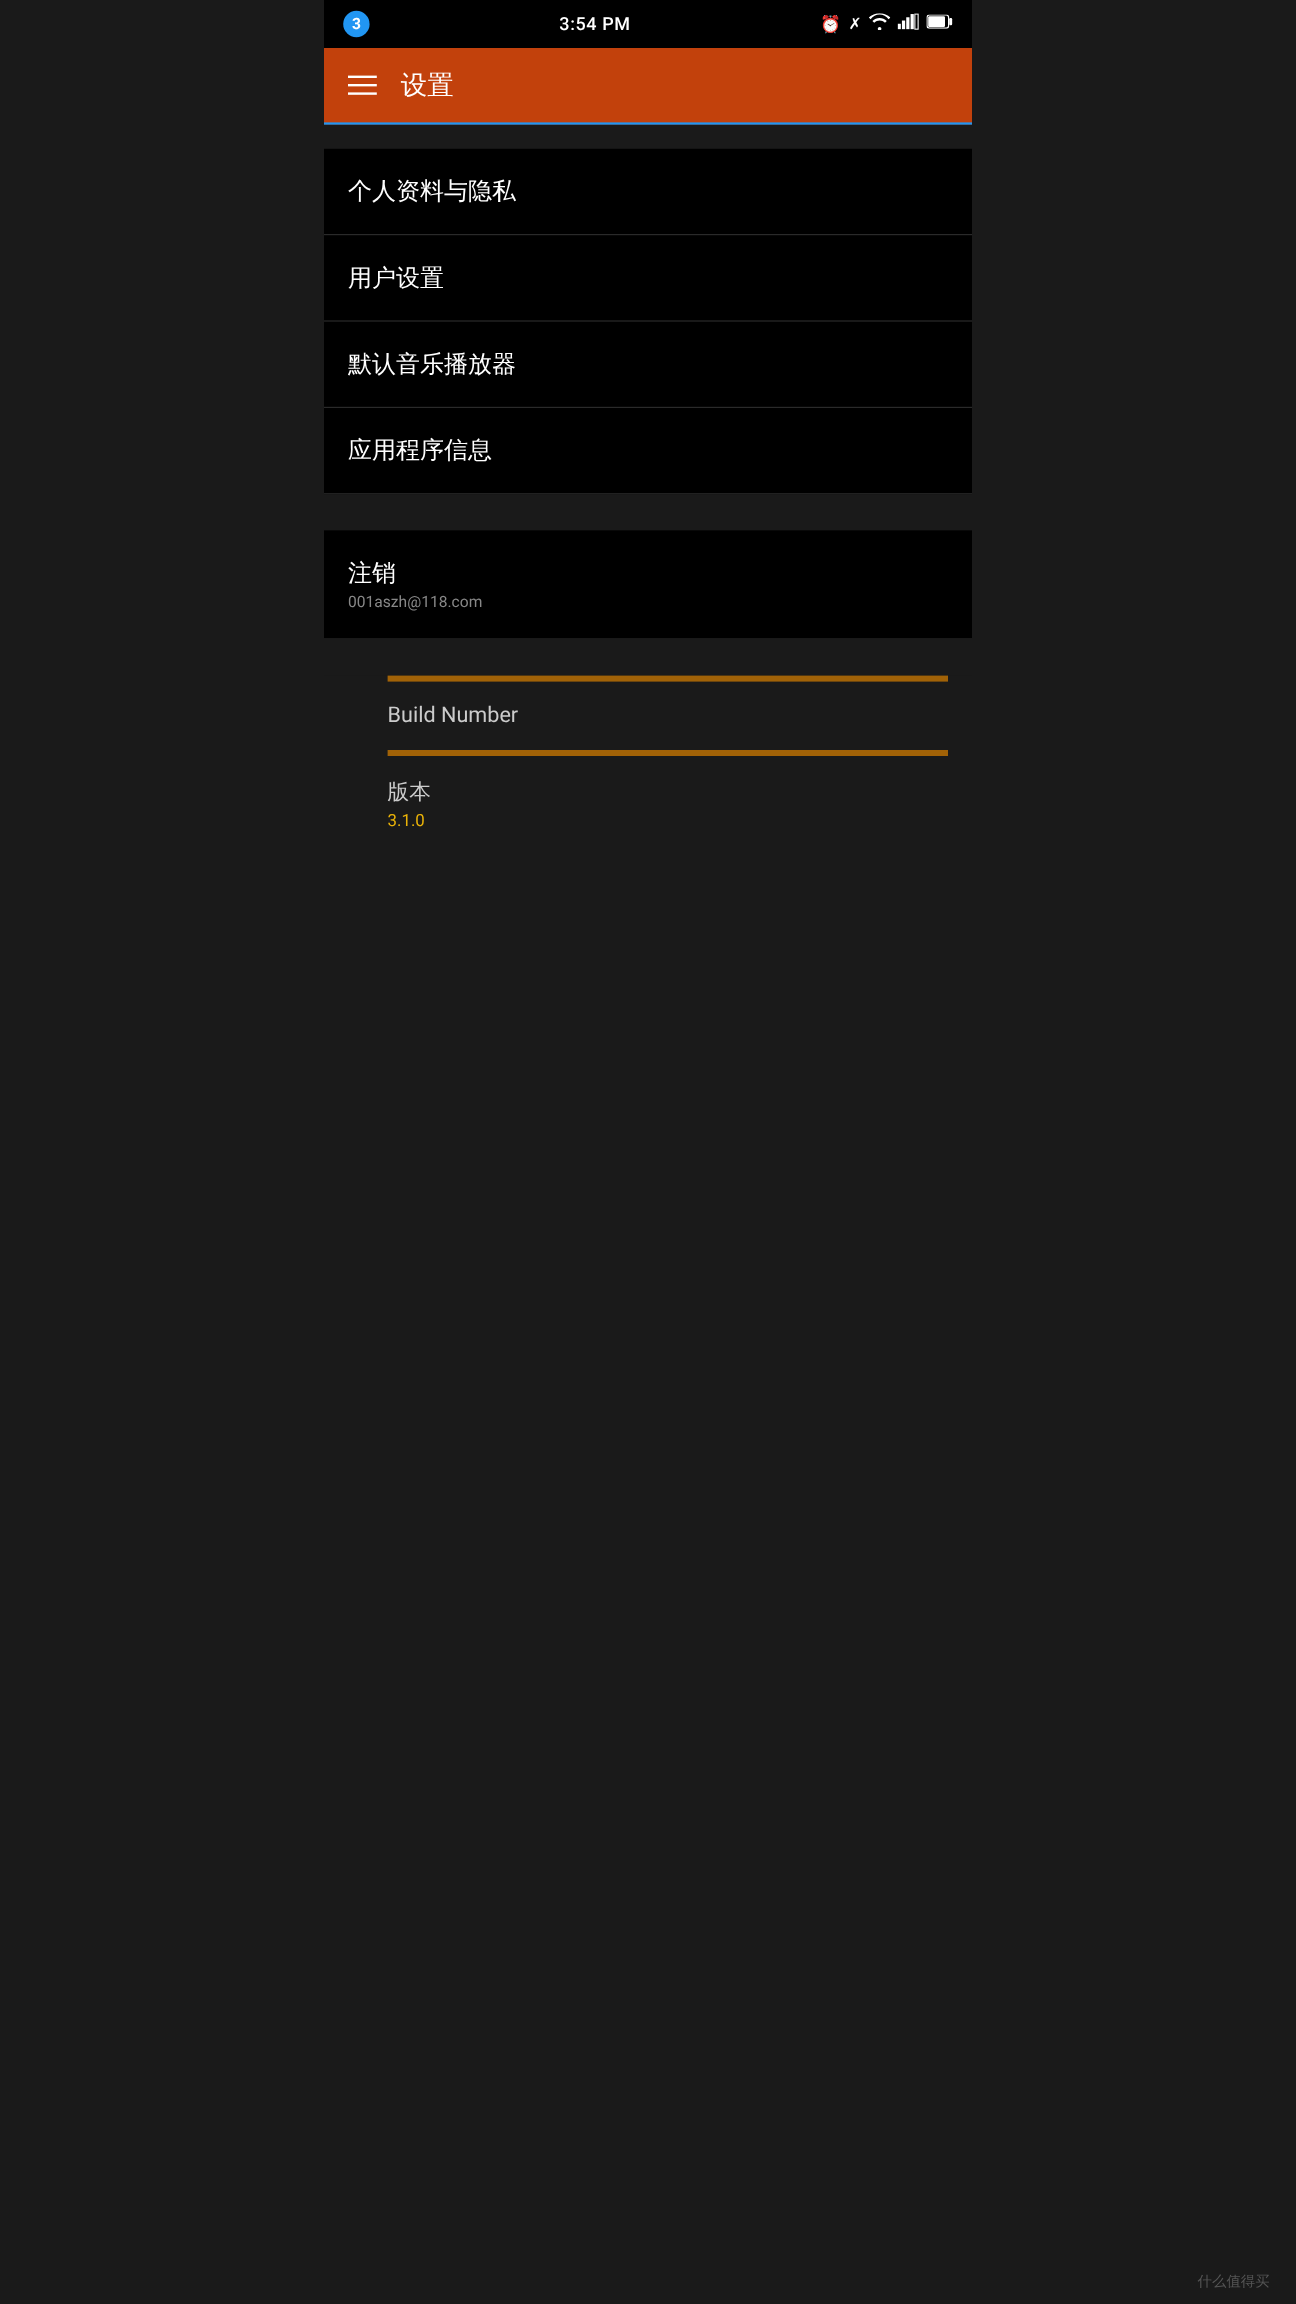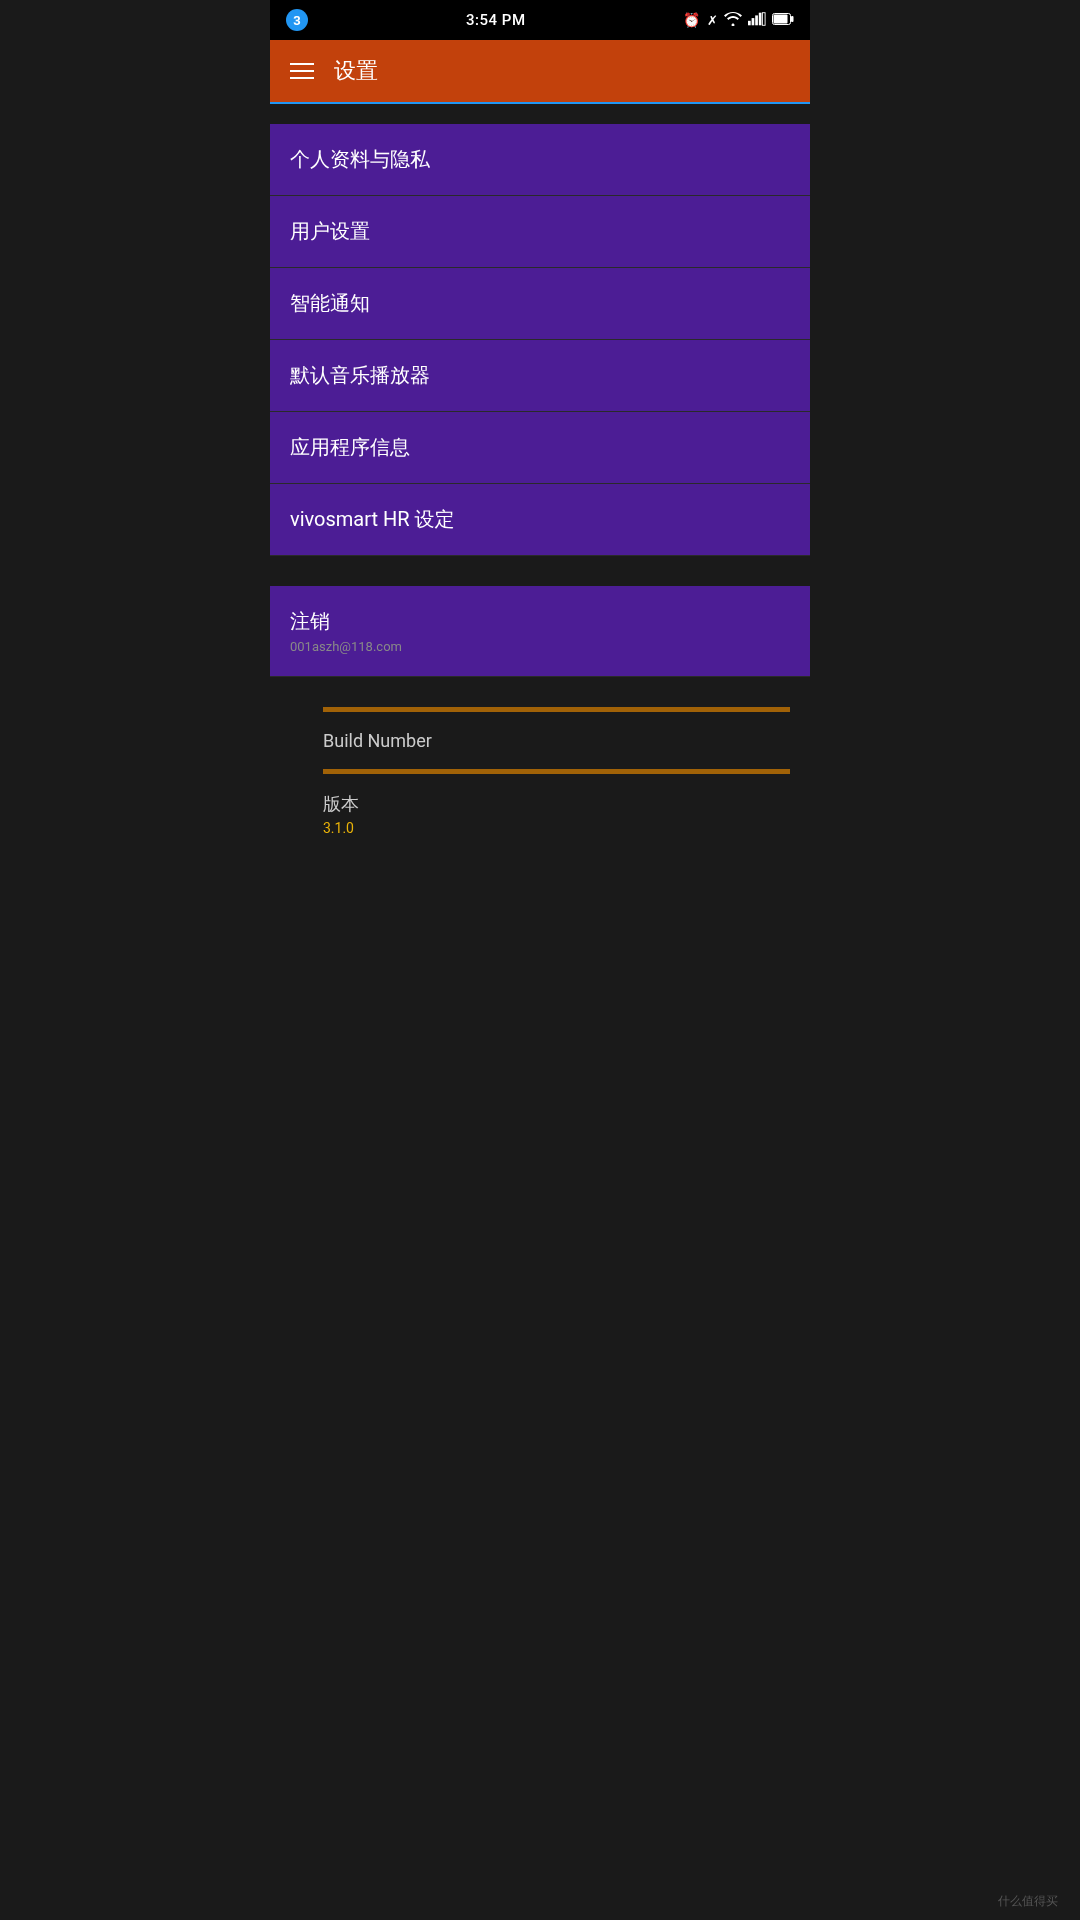--- a/index.html
+++ b/index.html
@@ -96,21 +96,21 @@
     }
 
     
     .spacer {
       height: 20px;
       background-color: #1a1a1a;
     }
 
     
     .menu-section {
-      background-color: #4c1d95;
+      background-color: #000000;
     }
 
     .menu-item {
       padding: 22px 20px;
       border-bottom: 1px solid #2a2a2a;
       cursor: pointer;
     }
 
     .menu-item-title {
       font-size: 20px;
@@ -219,30 +219,24 @@
 <div class="spacer"></div>
 
 <div class="menu-section">
   <div class="menu-item">
     <div class="menu-item-title">个人资料与隐私</div>
   </div>
   <div class="menu-item">
     <div class="menu-item-title">用户设置</div>
   </div>
   <div class="menu-item">
-    <div class="menu-item-title">智能通知</div>
-  </div>
-  <div class="menu-item">
     <div class="menu-item-title">默认音乐播放器</div>
   </div>
   <div class="menu-item">
     <div class="menu-item-title">应用程序信息</div>
-  </div>
-  <div class="menu-item">
-    <div class="menu-item-title">vivosmart HR 设定</div>
   </div>
 </div>
 
 <div class="section-spacer"></div>
 
 <div class="menu-section">
   <div class="menu-item">
     <div class="menu-item-title">注销</div>
     <div class="menu-item-subtitle">001aszh@118.com</div>
   </div>

